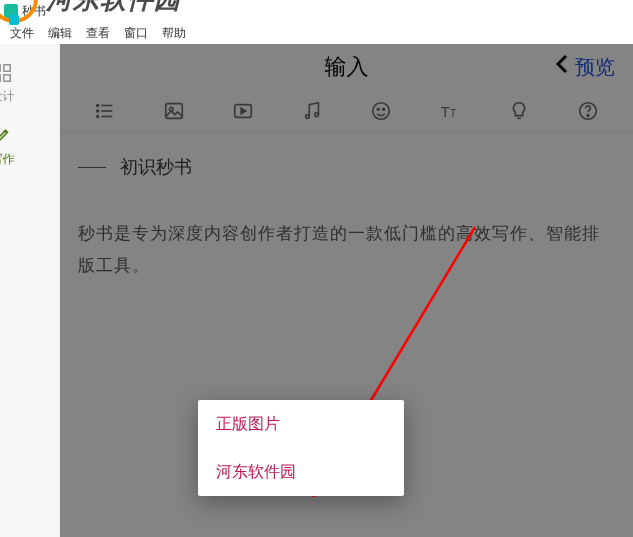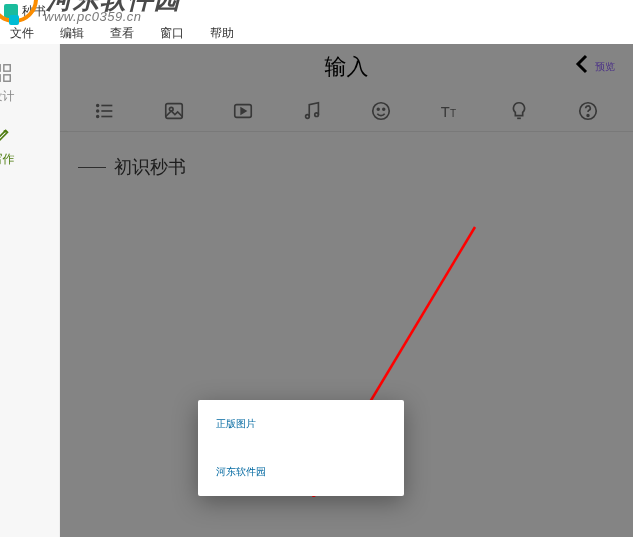--- a/index.html
+++ b/index.html
@@ -1,48 +1,48 @@
 <!DOCTYPE html>
 <html><head>
 <meta charset="utf-8">
 <style>
 *{margin:0;padding:0;box-sizing:border-box;font-family:"Microsoft YaHei","PingFang SC",sans-serif}
 body{width:633px;height:537px;overflow:hidden;background:#fff;position:relative}
 .title-bar{height:22px;display:flex;align-items:center;padding-left:4px;background:#fff}
 .title-bar-icon{width:14px;height:14px;background:#1abc9c;border-radius:2px;margin-right:4px}
 .title-bar-text{font-size:12px;color:#333}
-.menu-bar{height:22px;display:flex;align-items:center;padding-left:4px;background:#fff;font-size:12px;color:#333;gap:14px}
+.menu-bar{height:22px;display:flex;align-items:center;padding-left:4px;background:#fff;font-size:12px;color:#333;gap:2px}
 .menu-item{padding:2px 6px;cursor:default}
 .main-wrap{display:flex;height:calc(537px - 44px)}
 .sidebar{width:60px;background:#f7f7f7;border-right:1px solid #eee;display:flex;flex-direction:column;align-items:center;padding-top:8px}
 .side-item{width:78px;display:flex;flex-direction:column;align-items:flex-start;padding:10px 0;cursor:pointer;color:#888;font-size:12px}
 .side-item.active{color:#4d7c0f}
 .side-icon{width:22px;height:22px;margin-bottom:4px;display:flex;align-items:center;justify-content:center}
 .content{flex:1;background:#f0f0f0;position:relative}
 .overlay{position:absolute;inset:0;background:rgba(0,0,0,0.45);z-index:5}
 .watermark{position:absolute;top:-25px;left:-10px;z-index:20;pointer-events:none;display:flex;align-items:center}
 .wm-logo{width:48px;height:48px;border:4px solid #fb8c00;border-radius:50%;position:relative;background:transparent}
 .wm-logo::before{content:"";position:absolute;left:50%;top:-6px;transform:translateX(-50%);width:10px;height:10px;background:#00bcd4;border-radius:2px}
 .wm-logo::after{content:"";position:absolute;left:50%;bottom:-6px;transform:translateX(-50%);width:10px;height:10px;background:#00bcd4;border-radius:2px}
 .wm-text{font-size:26px;font-weight:bold;color:#4a4a4a;margin-left:8px;font-style:italic;letter-spacing:1px}
 .wm-sub{position:absolute;top:34px;left:54px;font-size:13px;color:#7a7a7a;font-style:italic;letter-spacing:0.5px}
 .editor{position:absolute;inset:0;padding:0}
 .ed-header{height:46px;display:flex;align-items:center;padding:0 18px;justify-content:flex-end}
 .ed-back{font-size:28px;color:#000;font-weight:bold}
 .ed-title{font-size:22px;color:#000;position:absolute;left:50%;transform:translateX(-50%)}
-.ed-preview{font-size:10px;color:#8b5cf6}
+.ed-preview{font-size:20px;color:#1d4ed8}
 .ed-toolbar{height:42px;display:flex;align-items:center;justify-content:space-around;padding:0 10px;border-bottom:1px solid rgba(0,0,0,0.08)}
 .tool-icon{width:24px;height:24px;color:#666;display:flex;align-items:center;justify-content:center}
 .ed-body{padding:18px 18px;color:#555;font-size:17px;line-height:1.9}
-.ed-htitle{display:flex;align-items:center;gap:8px;margin-bottom:34px}
+.ed-htitle{display:flex;align-items:center;gap:14px;margin-bottom:34px}
 .ed-hrule{width:28px;height:1px;background:#555}
 .ed-htext{font-size:18px;color:#333}
 .ed-p{margin-bottom:26px;word-break:break-all;letter-spacing:1px}
 .popup{position:absolute;z-index:30;left:138px;top:356px;width:206px;background:#fff;border-radius:2px;box-shadow:0 6px 24px rgba(0,0,0,0.35)}
-.popup-item{height:48px;display:flex;align-items:center;padding:0 18px;font-size:10px;color:#0369a1;cursor:pointer}
+.popup-item{height:48px;display:flex;align-items:center;padding:0 18px;font-size:16px;color:#be185d;cursor:pointer}
 .arrow-svg{position:absolute;z-index:25;left:235px;top:173px;pointer-events:none}
 </style>
 </head>
 <body>
 
 <div class="title-bar">
   <div class="title-bar-icon"></div>
   <span class="title-bar-text">秒书</span>
 </div>
 
@@ -52,21 +52,20 @@
   <span class="menu-item">查看</span>
   <span class="menu-item">窗口</span>
   <span class="menu-item">帮助</span>
 </div>
 
 <div class="main-wrap">
 
   <div class="watermark">
     <div class="wm-logo"></div>
     <span class="wm-text">河东软件园</span>
-    <span class="wm-sub">www.pc0359.cn</span>
   </div>
 
   <div class="sidebar">
     <div class="side-item">
       <span class="side-icon">
         <svg viewBox="0 0 24 24" width="22" height="22" fill="none" stroke="currentColor" stroke-width="1.5">
             <rect x="3" y="3" width="7" height="7"></rect>
             <rect x="14" y="3" width="7" height="7"></rect>
             <rect x="3" y="14" width="7" height="7"></rect>
             <rect x="14" y="14" width="7" height="7"></rect>
@@ -154,20 +153,21 @@
               <path d="M9.5 9a2.5 2.5 0 1 1 3.5 2.3c-.8.4-1 1-1 1.7"></path>
               <circle cx="12" cy="17" r="1" fill="#666"></circle>
             </svg>
         </span>
       </div>
       <div class="ed-body">
         <div class="ed-htitle">
           <span class="ed-hrule"></span>
           <span class="ed-htext">初识秒书</span>
         </div>
+        <div class="ed-p">秒书是专为深度内容创作者打造的一款低门槛的高效写作、智能排版工具。</div>
       </div>
     </div>
 
     <div class="overlay"></div>
 
     <svg class="arrow-svg" width="200" height="280">
       <defs>
           <marker id="ah" markerWidth="12" markerHeight="12" refX="2" refY="6" orient="auto">
             <path d="M0,0 L0,12 L12,6 z" fill="#ff0000"></path>
           </marker>

